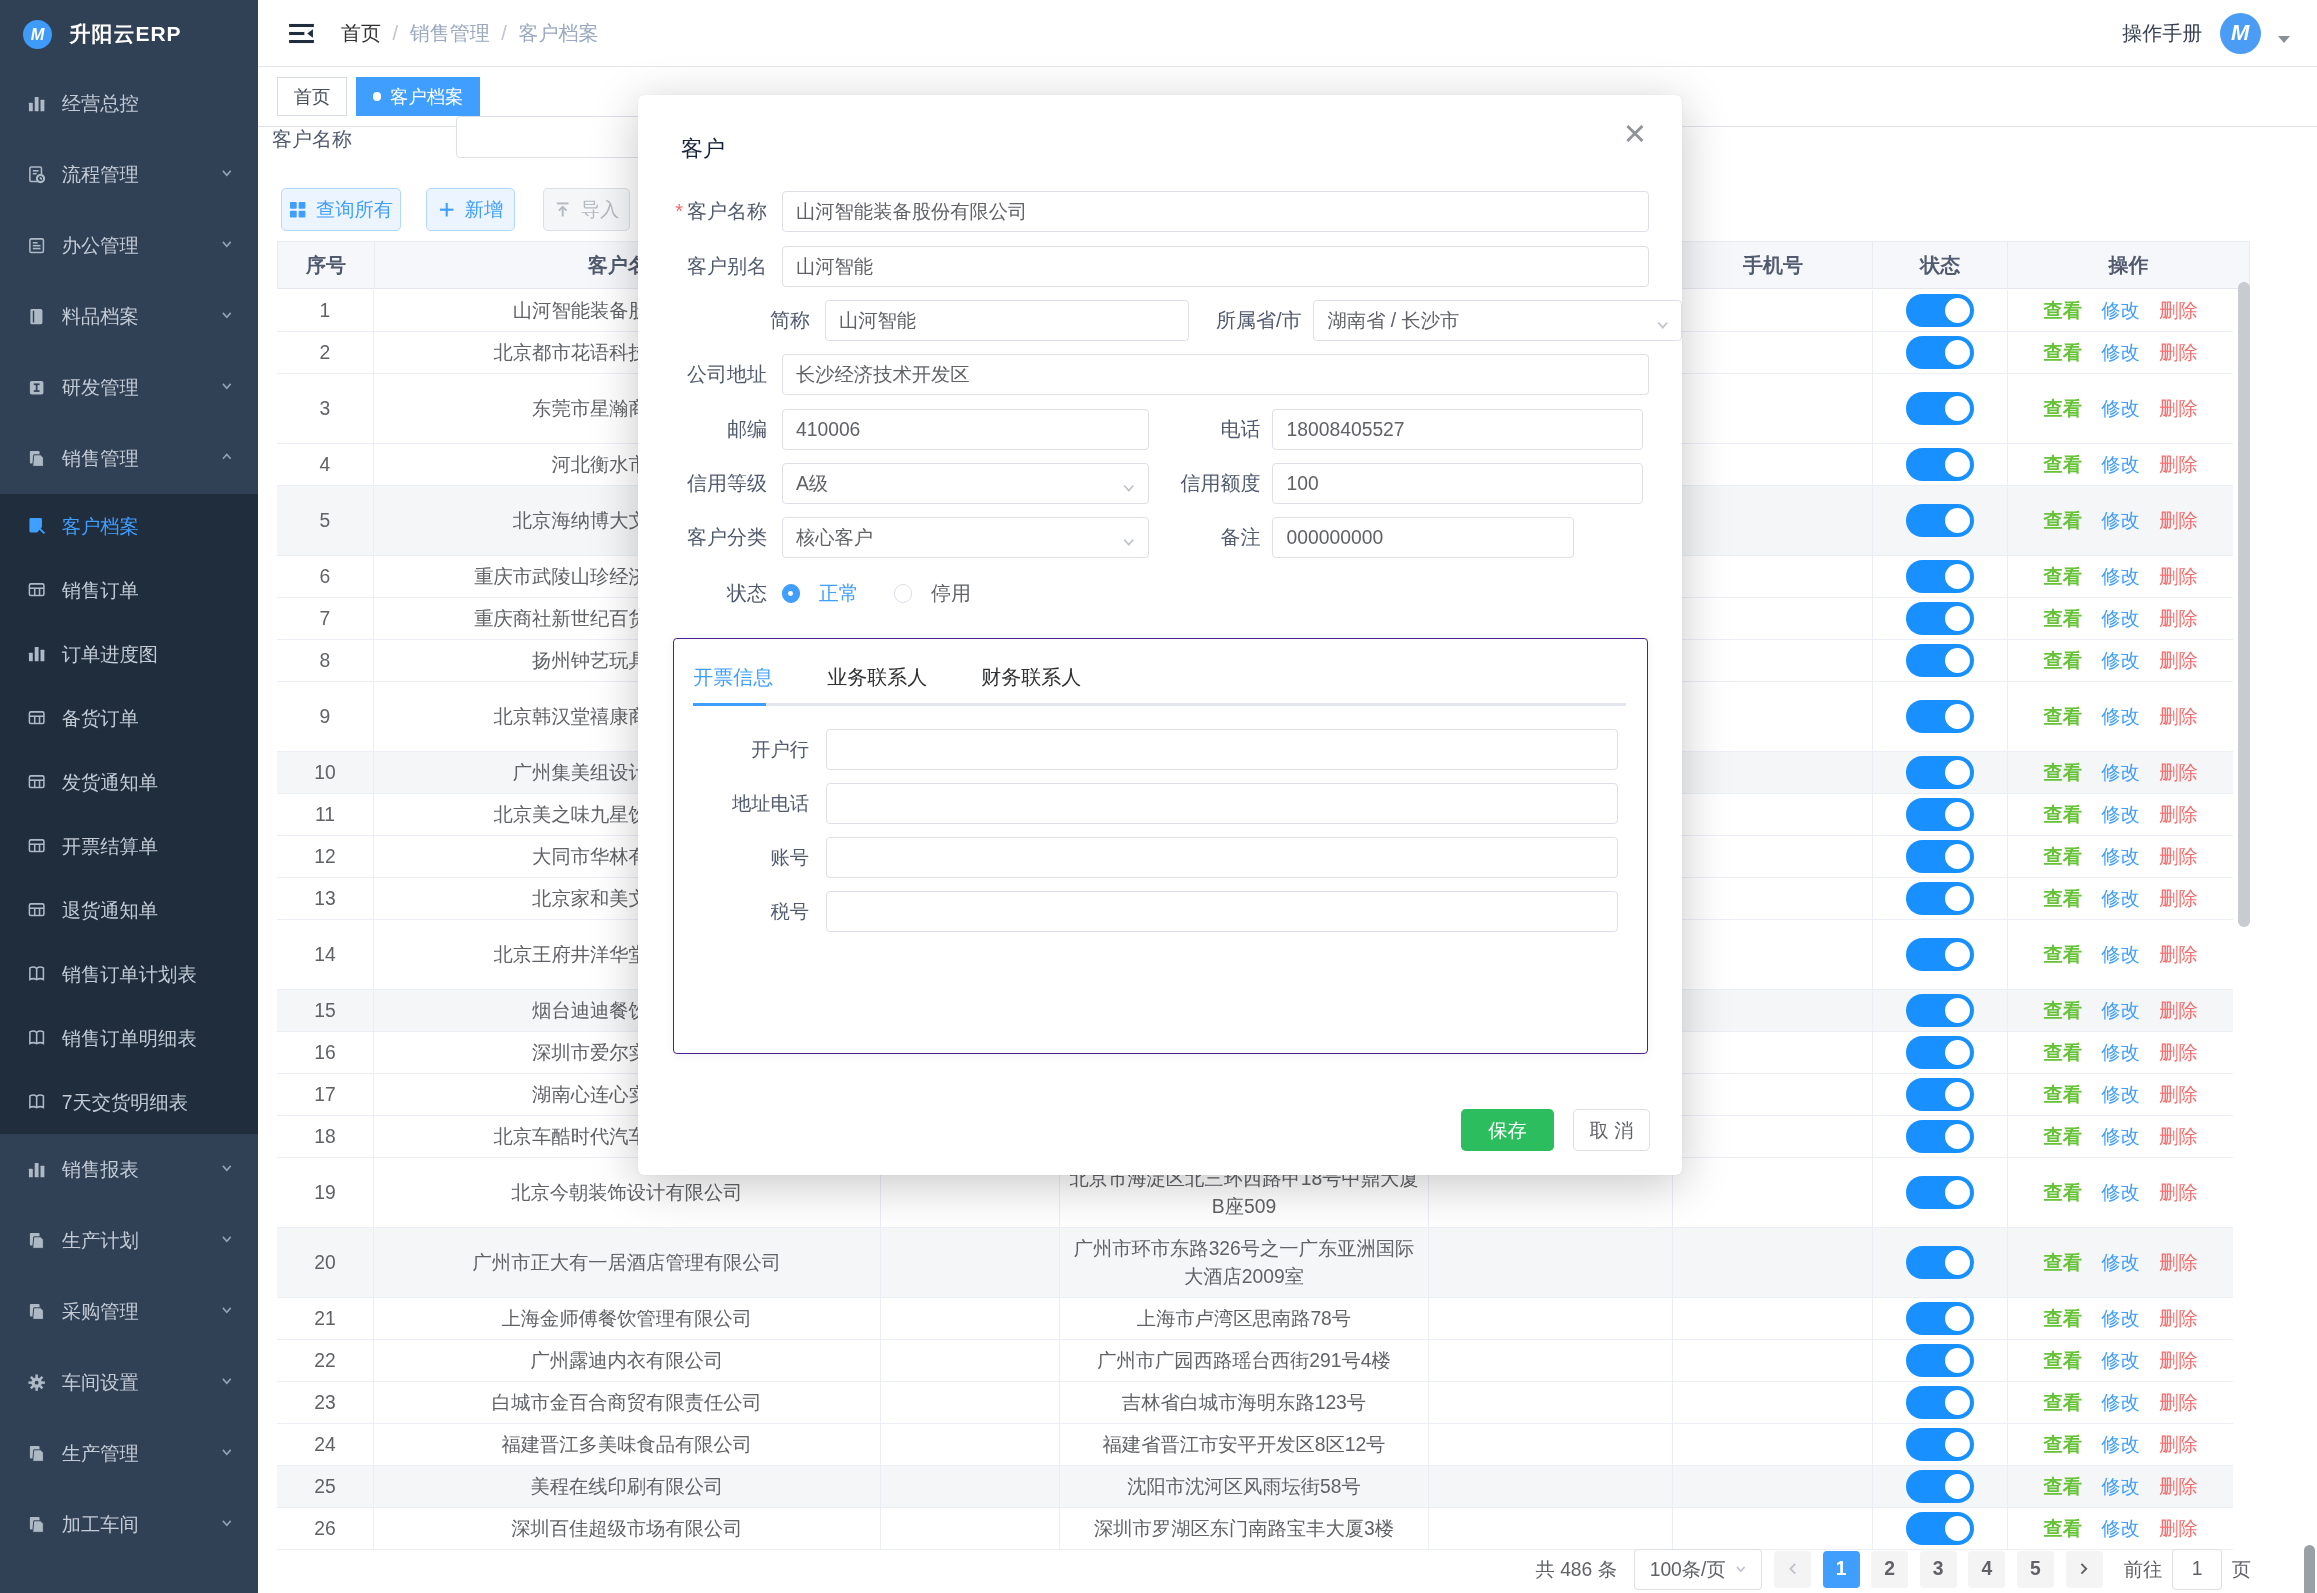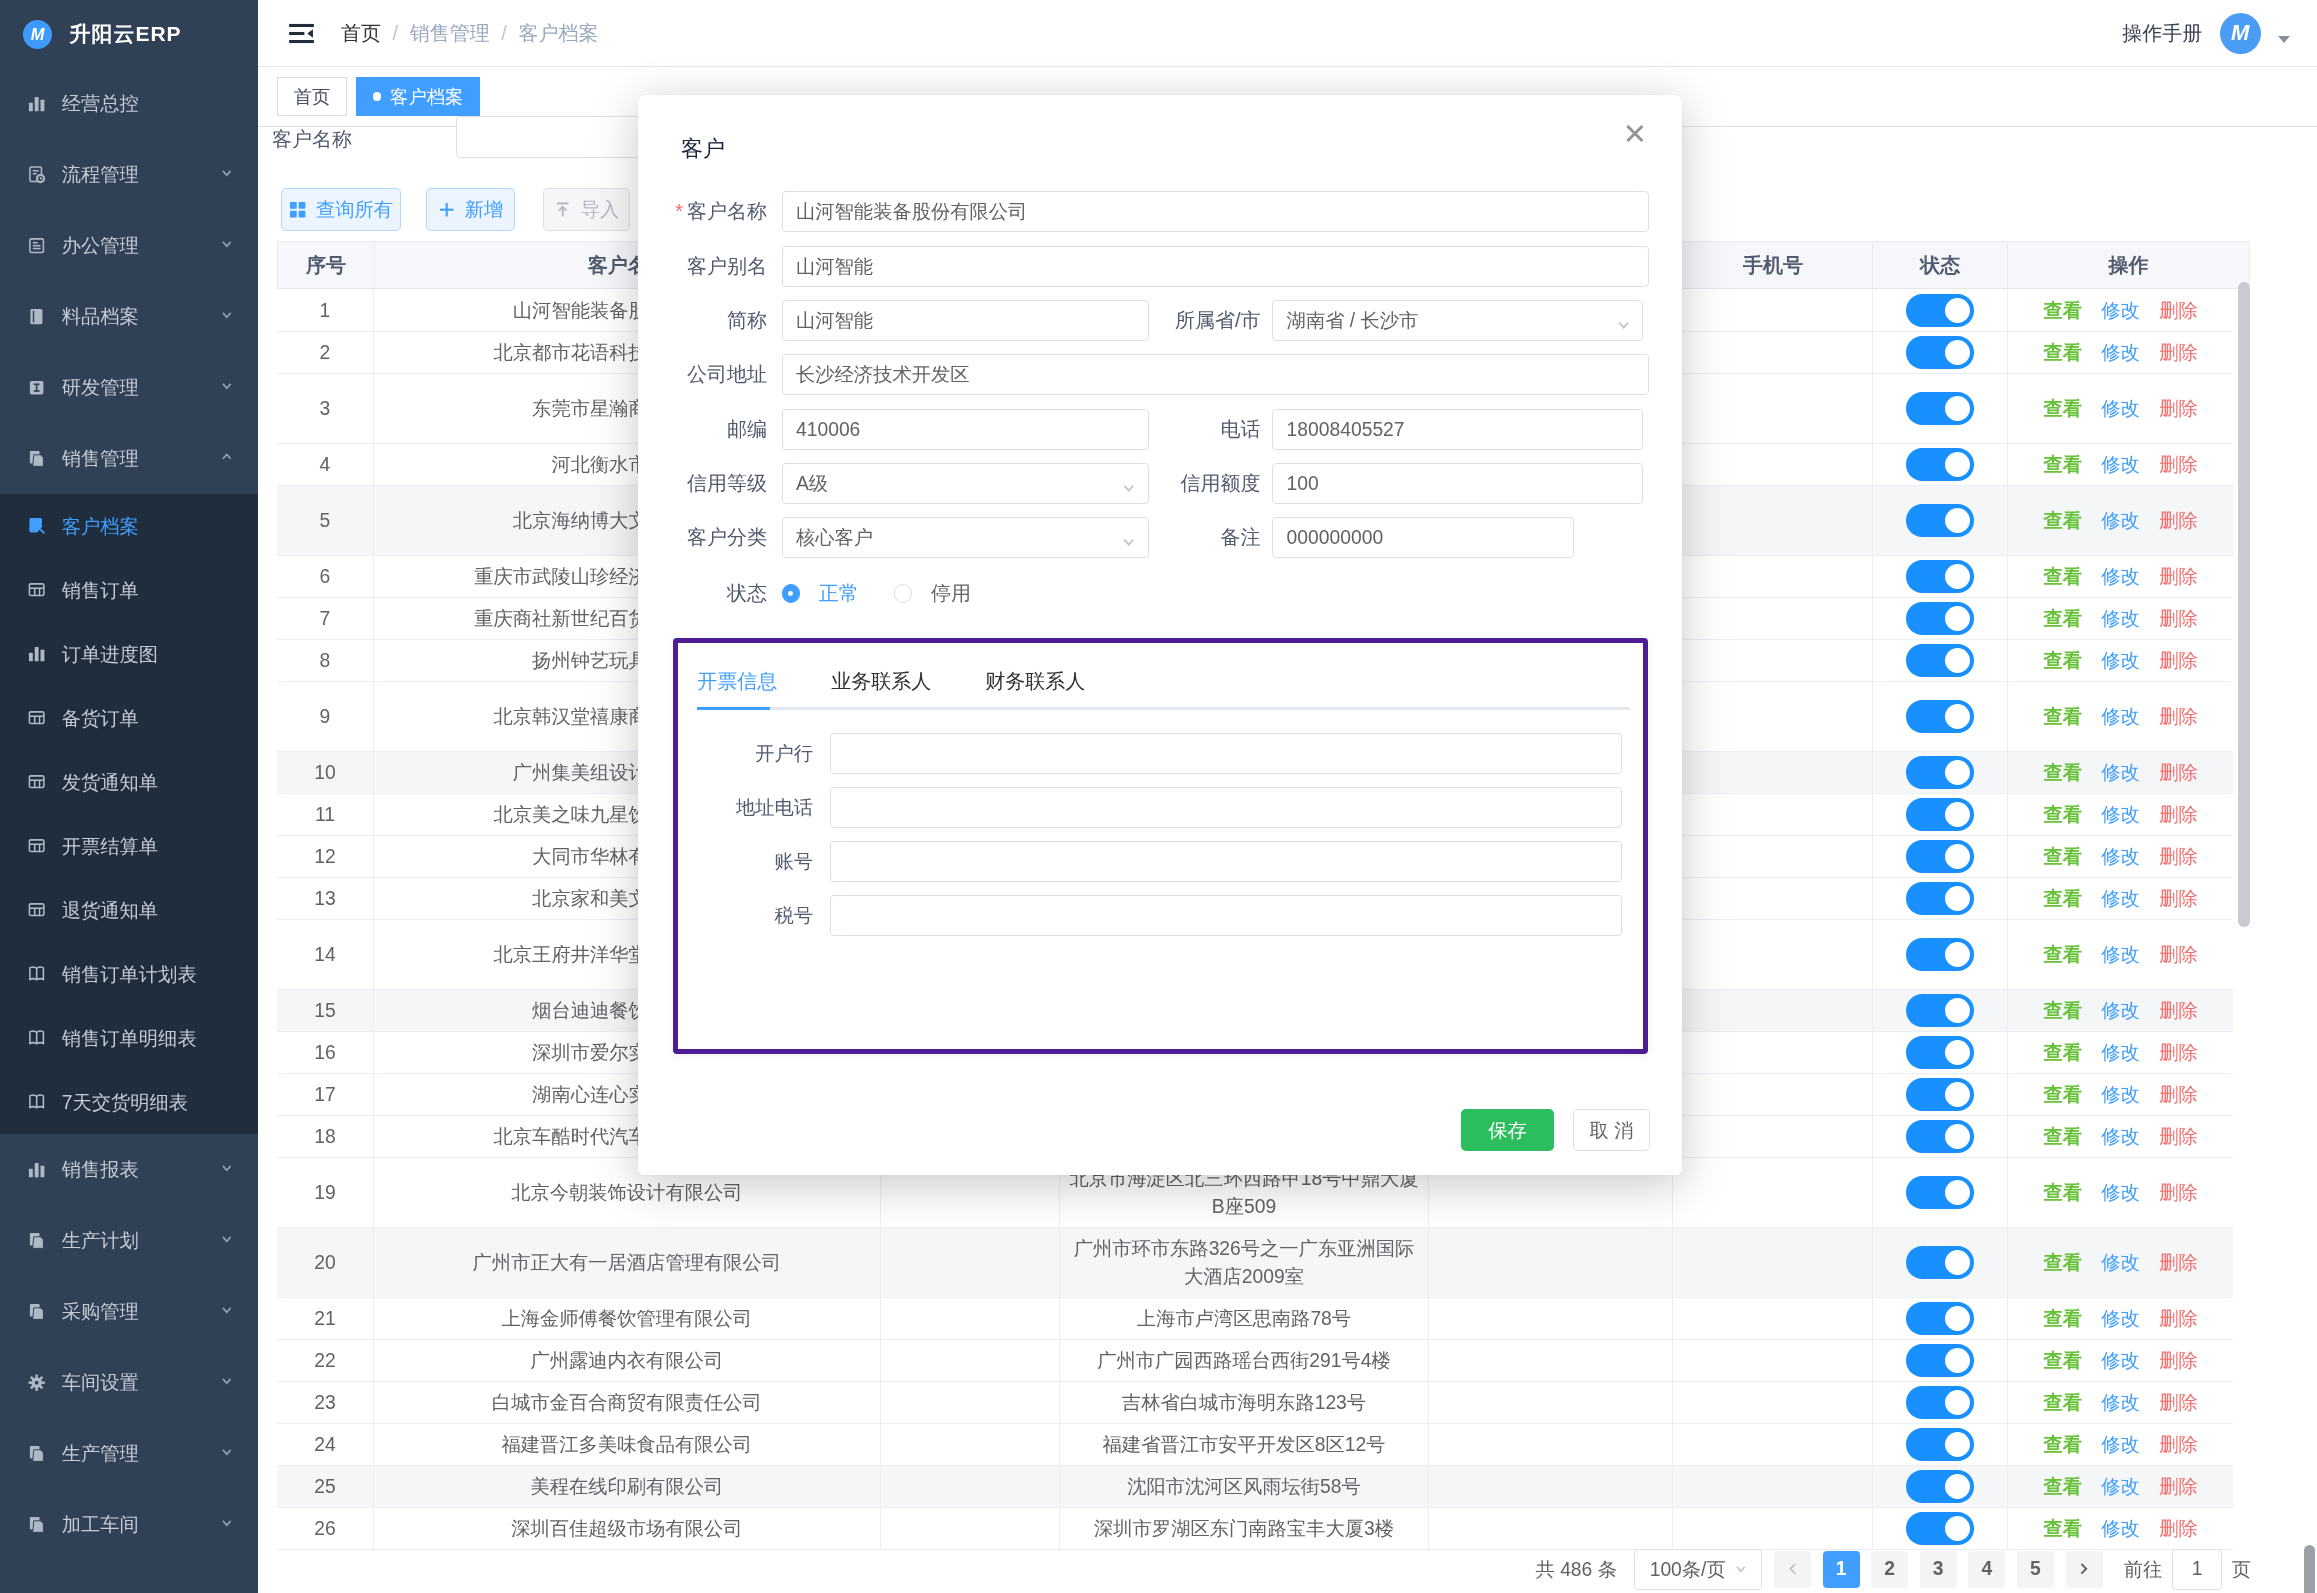--- a/index.html
+++ b/index.html
@@ -88,21 +88,21 @@
   .m-input { height:41px; border:1px solid #dcdfe6; border-radius:3.9px; font-size:19.3px; color:#606266; padding:0 13.5px; outline:none; background:#fff; }
   .m-select { height:41px; border:1px solid #dcdfe6; border-radius:3.9px; display:flex; align-items:center; padding:0 13.5px; color:#606266; cursor:pointer; position:relative; background:#fff; }
   .m-select .sel-chev { position:absolute; right:11.6px; top:13.5px; color:#c0c4cc; }
   .radio { display:inline-flex; align-items:center; gap:19px; margin-right:35px; cursor:pointer; }
   .radio .rb { width:18.3px; height:18.3px; border-radius:50%; border:1px solid #dcdfe6; background:#fff; flex:none; }
   .radio.checked .rb { border-color:#409eff; background:#409eff; position:relative; }
   .radio.checked .rb::after { content:""; position:absolute; left:5.8px; top:5.8px; width:4.8px; height:4.8px; border-radius:50%; background:#fff; }
   .radio .rlabel { color:#606266; font-size:20px; }
   .radio.checked .rlabel { color:#409eff; }
 
-  .m-card { position:absolute; left:35px; top:543px; width:975px; height:416px; border:5px solid #4c1d95; border-radius:3.9px; box-shadow:0 1.9px 9.7px rgba(31,45,61,.06); background:#fff; }
+  .m-card { position:absolute; left:35px; top:543px; width:975px; height:416px; border:1px solid #4c1d95; border-radius:3.9px; box-shadow:0 1.9px 9.7px rgba(31,45,61,.06); background:#fff; }
   .m-tabs { position:absolute; left:19.3px; top:25px; display:flex; gap:54px; }
   .m-tab { font-size:20px; color:#303133; cursor:pointer; padding-bottom:13.5px; }
   .m-tab.active { color:#409eff; }
   .m-tabline { position:absolute; left:19.3px; top:64px; width:933px; height:2.9px; background:#e4e7ed; }
   .m-tabline .seg { position:absolute; left:0; top:0; width:73px; height:2.9px; background:#409eff; }
   .inv-row { position:absolute; display:flex; align-items:center; width:100%; }
   .inv-label { width:135px; text-align:right; font-size:19.3px; color:#515a6e; flex:none; }
   .inv-input { margin-left:17.4px; width:792px; height:41px; border:1px solid #dcdfe6; border-radius:3.9px; outline:none; font-size:19.3px; padding:0 13.5px; color:#606266; }
   .m-save { position:absolute; left:823px; top:1014px; width:93px; height:42px; background:#2cbe5e; color:#fff; border:none; border-radius:4.8px; font-size:19.3px; cursor:pointer; }
   .m-cancel { position:absolute; left:935px; top:1014px; width:77px; height:42px; background:#fff; color:#606266; border:1px solid #dcdfe6; border-radius:4.8px; font-size:19.3px; cursor:pointer; }
@@ -940,21 +940,21 @@
   <div class="modal-close">✕</div>
   <div>
       <div class="m-row" style="top: 96px;">
         <span class="m-label"><span class="req">*</span>客户名称</span>
         <input class="m-input" style="width: 867px; margin-left: 14.5px;" value="山河智能装备股份有限公司">
       </div>
       <div class="m-row" style="top: 151px;">
         <span class="m-label">客户别名</span>
         <input class="m-input" style="width: 867px; margin-left: 14.5px;" value="山河智能">
       </div>
-      <div class="m-row" style="top: 205px;">
+      <div class="m-row" style="top: 205px; padding-left: 43px;">
         <span class="m-label">简称</span>
         <input class="m-input" style="width: 367px; margin-left: 14.5px;" value="山河智能">
         <span class="m-label" style="width:112px">所属省/市</span>
         <div class="m-select" style="width:371px;margin-left:11.6px">
           <span>湖南省 / 长沙市</span>
           <span class="sel-chev"><svg viewBox="0 0 12 12" width="13.5" height="13.5" fill="none" stroke="#c0c4cc" stroke-width="1.6">
               <polyline points="2,4 6,8.5 10,4"></polyline>
             </svg></span>
         </div>
       </div>

